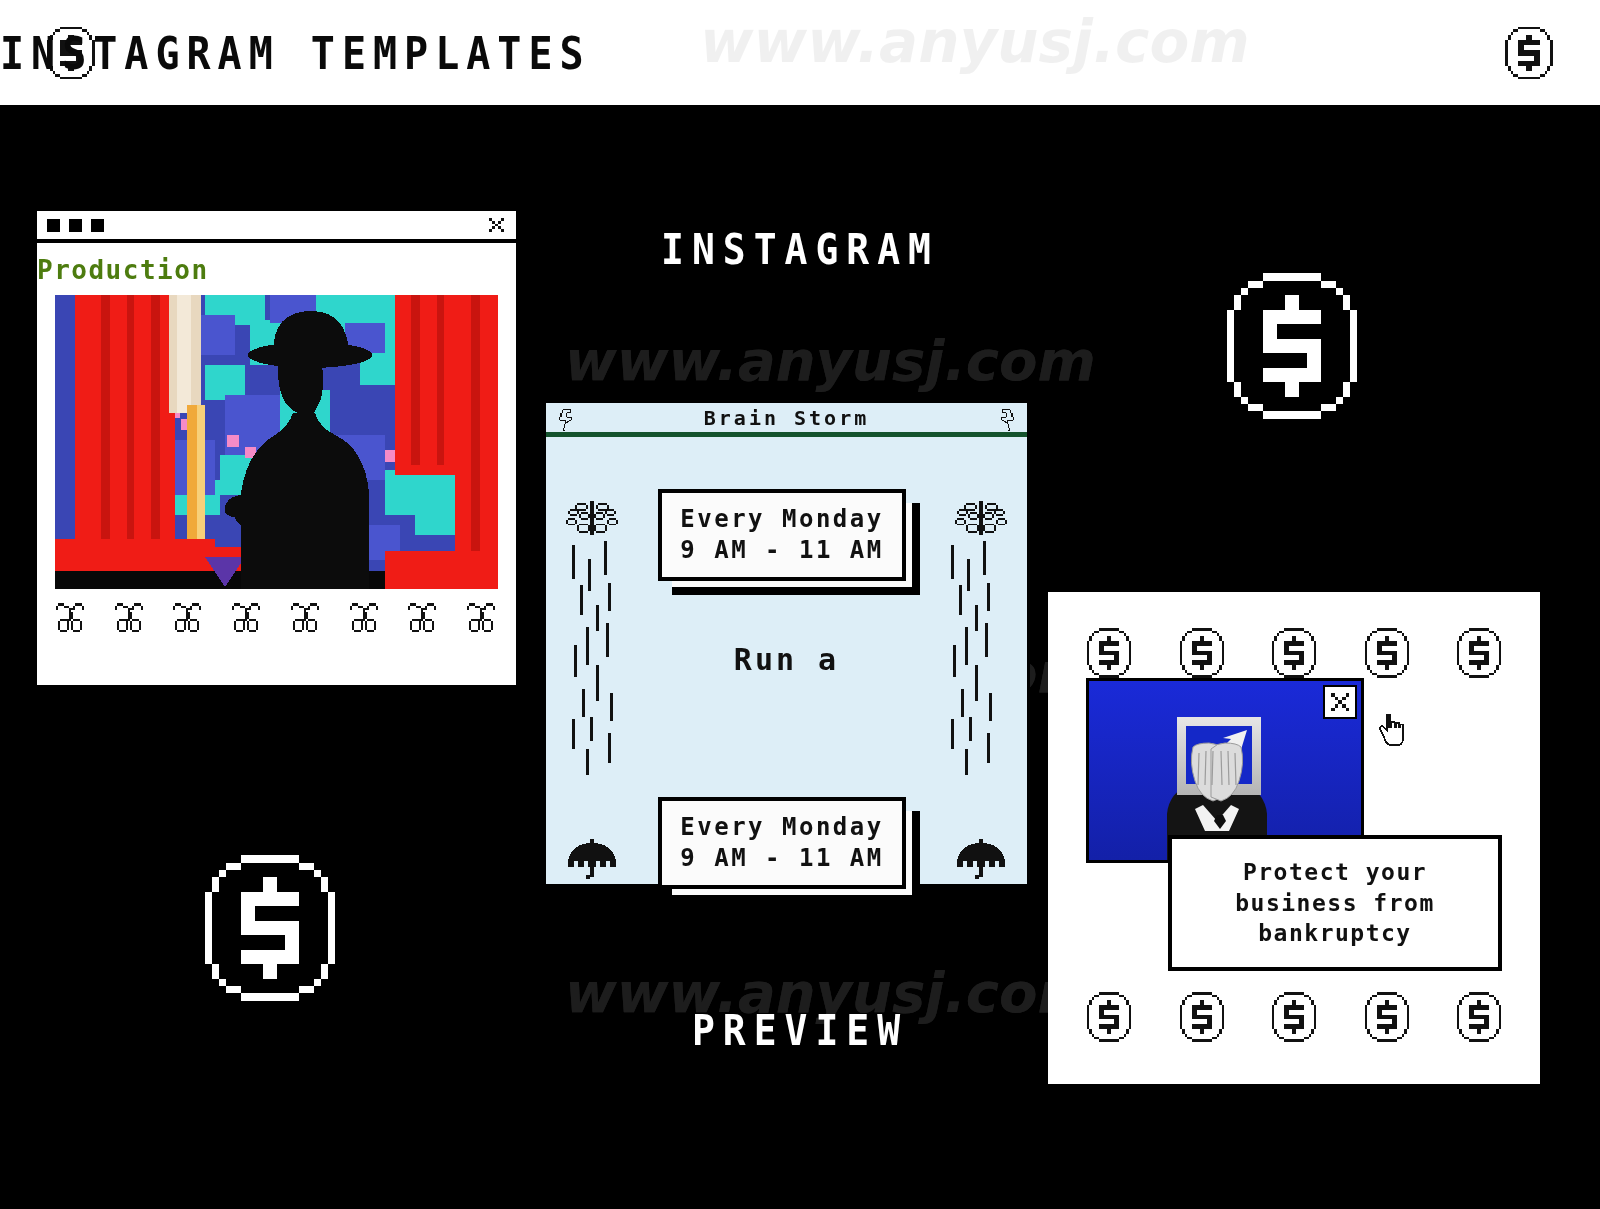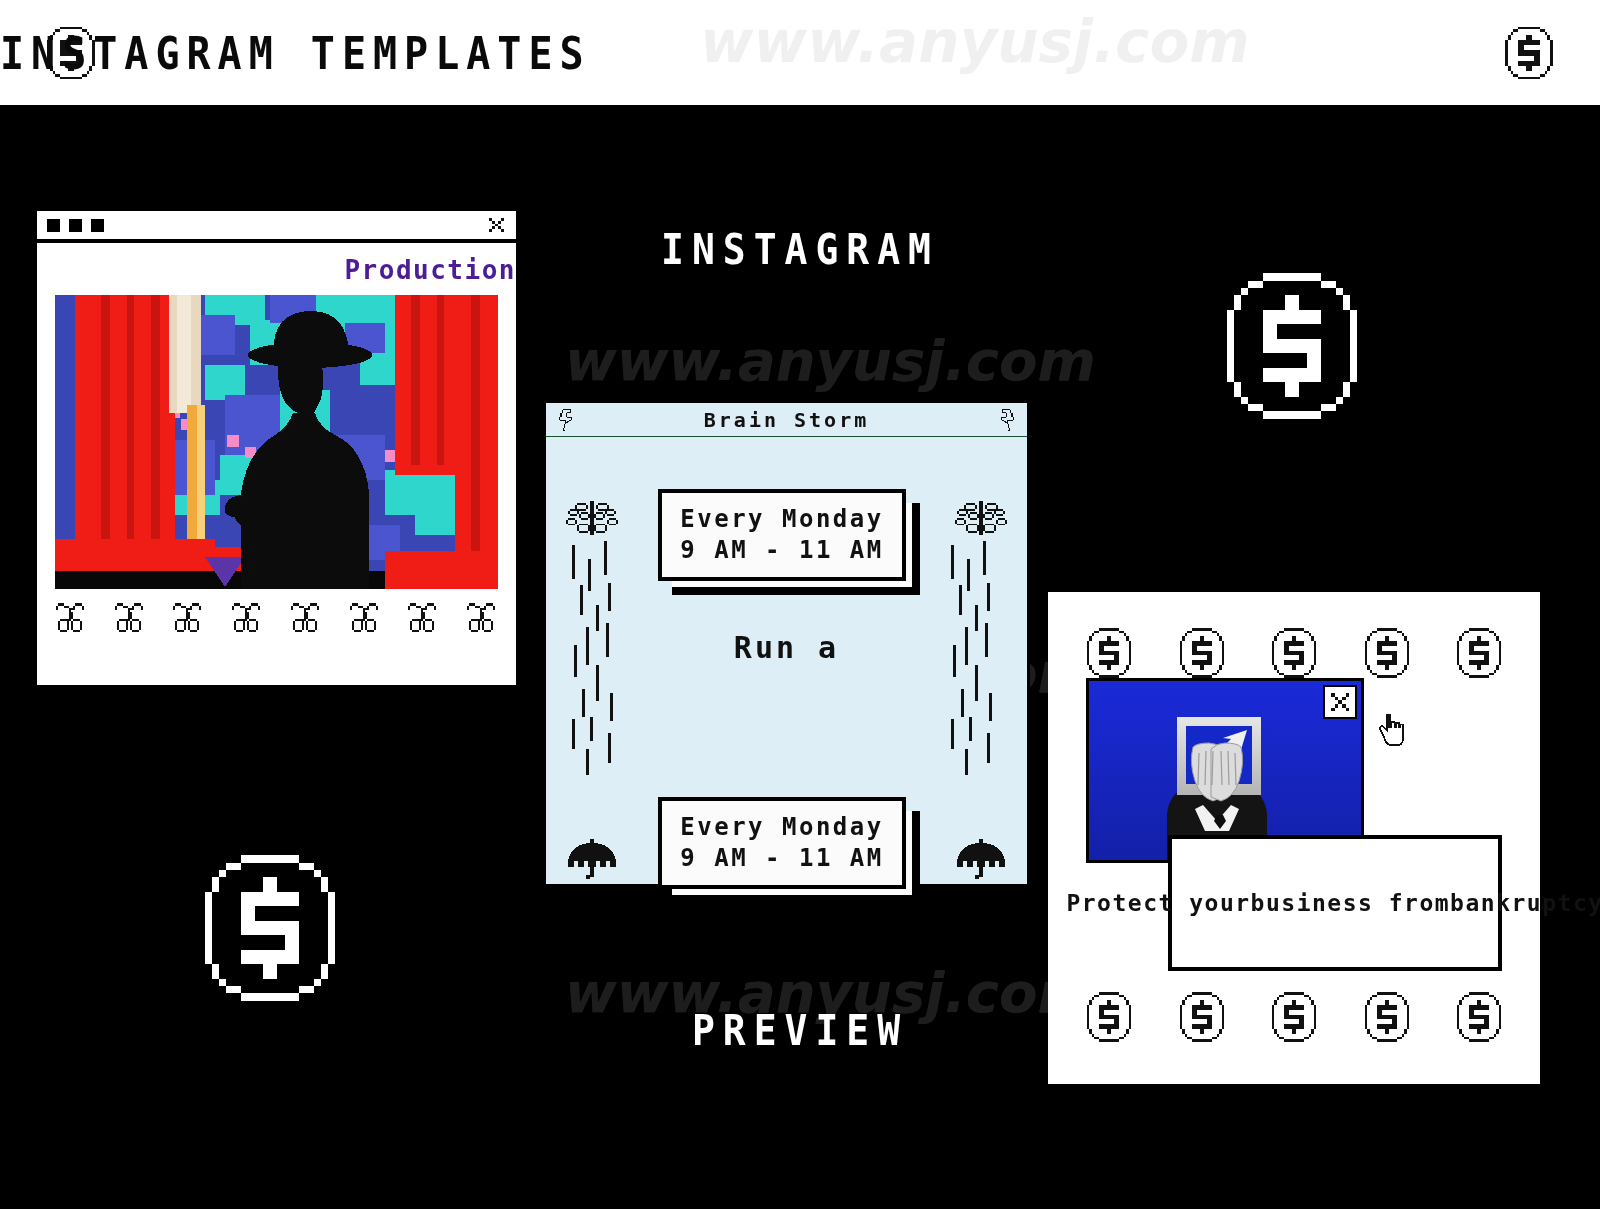--- a/index.html
+++ b/index.html
@@ -85,27 +85,27 @@
     padding: 0 10px;
   }
   #card1-dots { display: flex; gap: 9px; }
   .tb-dot { width: 13px; height: 13px; background: #000; }
   #card1-close {
     position: absolute; right: 11px; top: 50%;
     transform: translateY(-50%);
     width: 17px; height: 17px;
   }
   #card1-heading {
-    text-align: right;
+    text-align: left;
     font-family: "DejaVu Sans Mono", monospace;
     font-size: 26px;
     font-weight: 700;
     letter-spacing: 1.5px;
     line-height: 1.07;
-    color: #4c1d95;
+    color: #4d7c0f;
     padding: 14px 0 10px 0;
   }
   #card1-photo {
     position: relative;
     margin: 0 auto;
     width: 443px; height: 294px;
     overflow: hidden;
     background: #3a46b4;
   }
   #card1-cherries {
@@ -135,21 +135,21 @@
   #card2 {
     left: 543px; top: 400px;
     width: 487px; height: 487px;
     background: #ddeef7;
     border: 3px solid #000;
   }
   #card2-titlebar {
     position: relative;
     height: 34px;
     background: #ddeef7;
-    border-bottom: 1px solid #14532d;
+    border-bottom: 5px solid #14532d;
     display: flex;
     align-items: center;
     justify-content: center;
   }
   #card2-title {
     font-family: "DejaVu Sans Mono", monospace;
     font-size: 20px;
     font-weight: 700;
     letter-spacing: 3px;
     color: #111;
@@ -194,21 +194,21 @@
     letter-spacing: 2.5px;
     color: #111;
     line-height: 1.28;
     white-space: nowrap;
   }
   #card2-box-top    { left: 112px; top: 52px;  width: 248px; height: 92px; }
   #card2-box-bottom { left: 112px; top: 360px; width: 248px; height: 92px; }
 
   #card2-center {
     position: absolute;
-    left: 0; top: 192px; width: 100%;
+    left: 0; top: 204px; width: 100%;
     text-align: center;
     font-family: "DejaVu Sans Mono", monospace;
     font-size: 30px;
     font-weight: 700;
     letter-spacing: 3px;
     line-height: 1.28;
     color: #111;
   }
 
   
@@ -252,21 +252,21 @@
     left: 330px; top: 118px;
     width: 30px; height: 38px;
     z-index: 5;
   }
   #card3-msgbox {
     position: absolute;
     left: 120px; top: 243px;
     width: 334px; height: 136px;
     background: #ffffff;
     border: 4px solid #000;
-    display: flex; flex-direction: row;
+    display: flex; flex-direction: column;
     align-items: center; justify-content: center;
     z-index: 3;
   }
   #card3-msgbox .mline {
     font-family: "DejaVu Sans Mono", monospace;
     font-size: 23px;
     font-weight: 700;
     letter-spacing: 1.5px;
     line-height: 1.32;
     color: #111;

